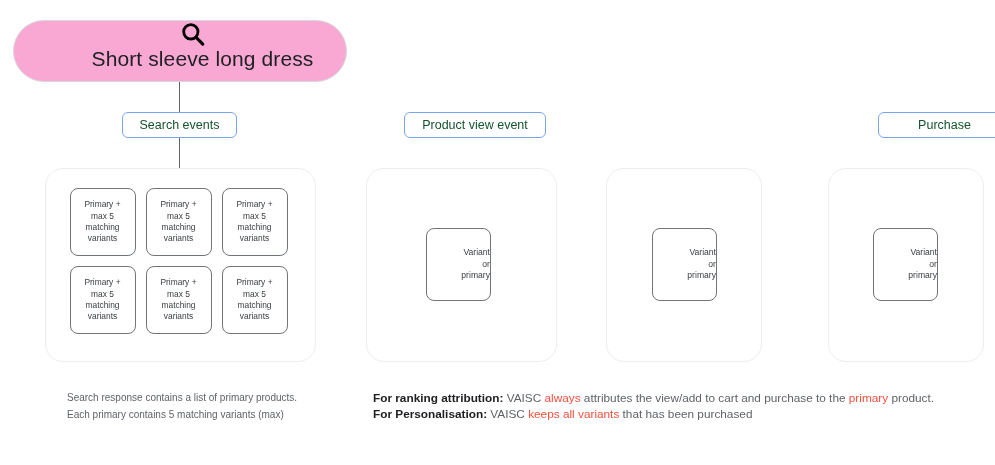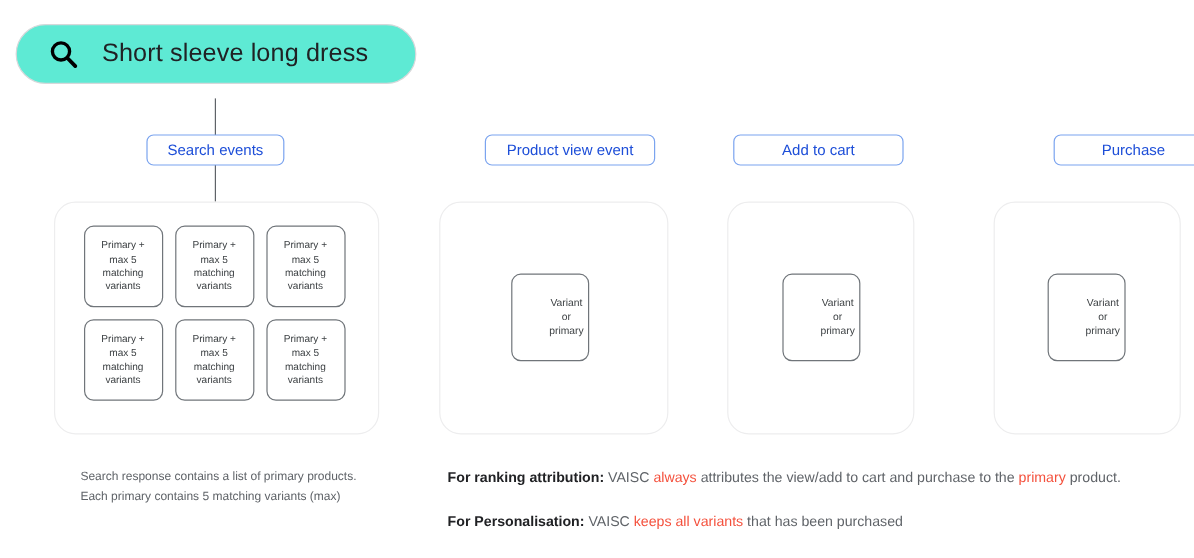--- a/index.html
+++ b/index.html
@@ -19,28 +19,29 @@
     position: absolute;
     inset: 0;
   }
 
   
   .search-pill {
     position: absolute;
     left: 13px;
     top: 20px;
     width: 334px;
-    height: 50px;
+    height: 62px;
     box-sizing: border-box;
     border: 1.4px solid #d6d8da;
     border-radius: 31px;
-    background: #5eead4;
+    background: #f9a8d4;
     display: flex;
     align-items: center;
     padding-left: 26px;
+    flex-direction: column;
   }
   .search-icon {
     width: 26px;
     height: 26px;
     flex: 0 0 auto;
     display: block;
   }
   .search-text {
     margin-left: 19px;
     font-size: 21px;
@@ -64,21 +65,21 @@
     position: absolute;
     height: 26px;
     box-sizing: border-box;
     border: 1.3px solid #7ba4ef;
     border-radius: 6px;
     background: #ffffff;
     display: flex;
     align-items: center;
     justify-content: center;
     font-size: 12.5px;
-    color: #1d4ed8;
+    color: #14532d;
     white-space: nowrap;
     z-index: 2;
   }
   .lbl-search   { left: 122px; top: 112px; width: 115px; }
   .lbl-view     { left: 404px; top: 112px; width: 142px; }
   .lbl-cart     { left: 611px; top: 112px; width: 142px; }
   .lbl-purchase { left: 878px; top: 112px; width: 133px; }
 
   
   .panel {
@@ -130,21 +131,21 @@
     position: absolute;
     width: 65px;
     height: 73px;
     box-sizing: border-box;
     border: 1.1px solid #70757a;
     border-radius: 8px;
     background: #ffffff;
     display: flex;
     align-items: center;
     justify-content: center;
-    text-align: center;
+    text-align: right;
     font-size: 8.6px;
     line-height: 11.6px;
     color: #3c4043;
     padding-left: 27px;
   }
   .sc-view { left: 426px; top: 228px; }
   .sc-cart { left: 652px; top: 228px; }
   .sc-buy  { left: 873px; top: 228px; }
 
   
@@ -159,21 +160,21 @@
   }
   .notes {
     position: absolute;
     left: 373px;
     top: 390px;
     width: 615px;
     font-size: 11.8px;
     line-height: 16px;
     color: #5f6368;
   }
-  .note-line { margin-bottom: 20px; white-space: nowrap; }
+  .note-line { margin-bottom: 0; white-space: nowrap; }
   .note-line:last-child { margin-bottom: 0; }
   .note-line b { color: #202124; font-weight: bold; }
   .hl { color: #f4503c; }
 </style>
 </head>
 <body>
 
 <div class="stage">
 
   <div class="search-pill">
@@ -181,21 +182,20 @@
       <circle cx="10" cy="10" r="6.6" fill="none" stroke="#000000" stroke-width="2.6"></circle>
       <line x1="14.9" y1="15.1" x2="21" y2="21.3" stroke="#000000" stroke-width="2.9" stroke-linecap="round"></line>
     </svg>
     <div class="search-text">Short sleeve long dress</div>
   </div>
 
   <div class="connector"></div>
 
   <div class="stage-label lbl-search">Search events</div>
   <div class="stage-label lbl-view">Product view event</div>
-  <div class="stage-label lbl-cart">Add to cart</div>
   <div class="stage-label lbl-purchase">Purchase</div>
 
   <div class="panel panel-search">
     <div class="variant-grid">
       <div class="mini-card">
         <div>
           <span>Primary +</span>
           <span>max 5</span>
           <span>matching</span>
           <span>variants</span>

